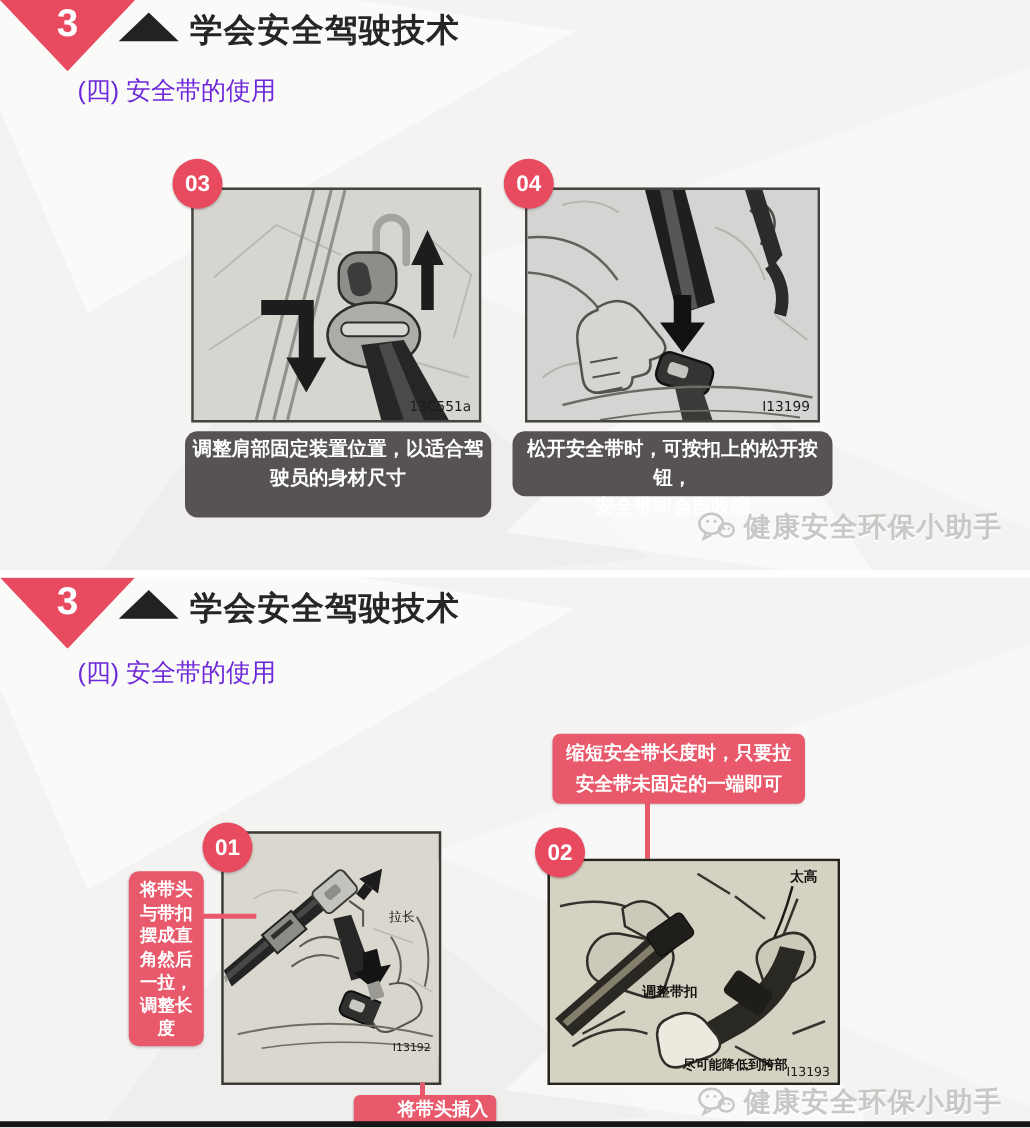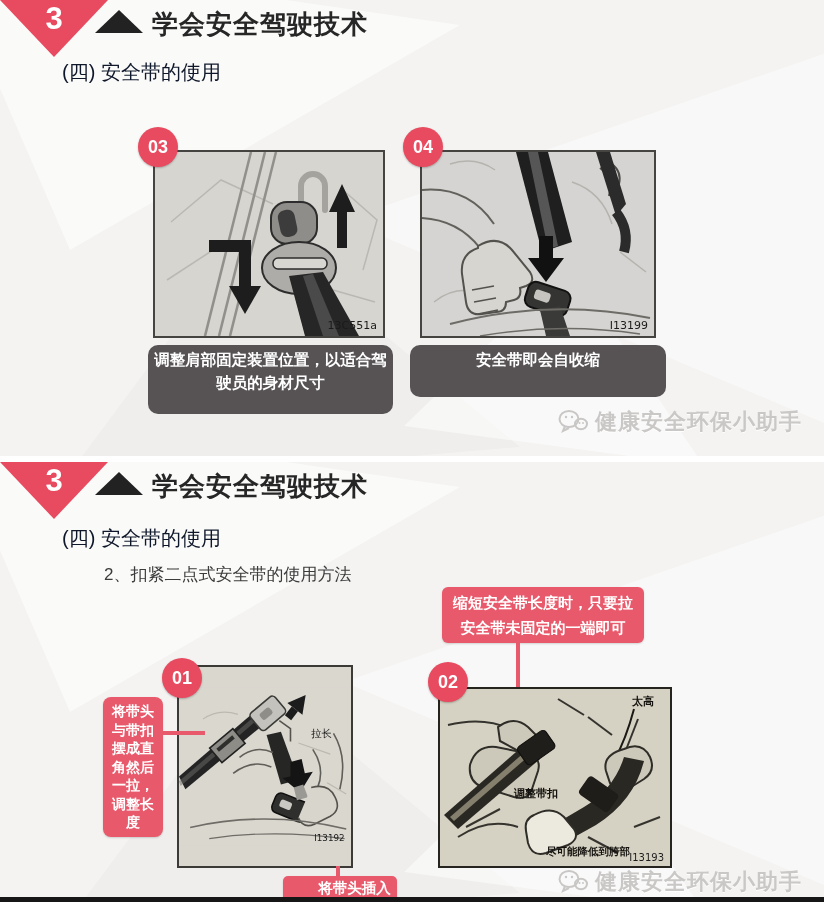--- a/index.html
+++ b/index.html
@@ -24,21 +24,21 @@
 
   .z{position:absolute;z-index:2;}
 
   
   .ribbon{left:0;top:0;width:108px;height:57px;background:var(--accent,#e84a5f);
           clip-path:polygon(0 0,100% 0,50% 100%);text-align:center;}
   .ribbon span{display:inline-block;margin-top:3px;color:#fff;font-size:31px;font-weight:bold;line-height:1;}
   .tri{left:95px;top:10px;width:0;height:0;border-left:24px solid transparent;
        border-right:24px solid transparent;border-bottom:23px solid #222222;}
   .title{left:152px;top:7px;font-size:26px;font-weight:bold;color:#262626;letter-spacing:1px;}
-  .subtitle{left:62px;font-size:20px;color:#0f172a;}
+  .subtitle{left:62px;font-size:20px;color:#6d28d9;}
   .slide1 .subtitle{top:59px;}
   .slide2 .subtitle{top:63px;}
   .lesson{left:104px;top:101px;font-size:17px;color:#3b3b3b;}
 
   
   .figframe{border:2px solid #454440;background:#d7d5d0;box-sizing:border-box;}
   .figframe svg{display:block;width:100%;height:100%;}
   .badge{width:40px;height:40px;border-radius:50%;background:var(--accent,#e84a5f);
          color:#fff;font-size:18px;font-weight:bold;text-align:center;line-height:40px;
          box-shadow:0 1px 2px rgba(0,0,0,.25);z-index:3;}
@@ -160,20 +160,21 @@
         </g>
         <polygon points="118,158 138,154 148,184 124,184" fill="#3a3a38"></polygon>
         <g stroke="#6e6c67" fill="none">
           <path d="M28,172 q100,-26 200,-6" stroke-width="2"></path>
           <path d="M58,184 q80,-14 160,-2" stroke-width="1.5"></path>
         </g>
         <text x="226" y="177" text-anchor="end" font-size="11" fill="#1b1b1b">I13199</text>
       </svg>
     </div>
     <div class="z caption" style="left:410px;top:345px;width:256px;height:52px;">
+      <div>松开安全带时，可按扣上的松开按钮，</div>
       <div>安全带即会自收缩</div>
     </div>
 
     <div class="z watermark">
       <svg width="30" height="26" viewBox="0 0 30 26">
         <ellipse cx="11" cy="10" rx="9.5" ry="8" fill="none" stroke="#c9c7c5" stroke-width="2"></ellipse>
         <path d="M7,17 l-2,5 6,-3" fill="none" stroke="#c9c7c5" stroke-width="2"></path>
         <circle cx="8" cy="8" r="1.2" fill="#c9c7c5"></circle>
           <circle cx="14" cy="8" r="1.2" fill="#c9c7c5"></circle>
         <ellipse cx="23" cy="15" rx="6" ry="5.2" fill="none" stroke="#c9c7c5" stroke-width="2"></ellipse>
@@ -189,21 +190,20 @@
     <div class="decor d2"></div>
     <div class="decor d3"></div>
     <div class="decor d4"></div>
 
     <div class="z ribbon">
       <span>3</span>
     </div>
     <div class="z tri"></div>
     <div class="z title">学会安全驾驶技术</div>
     <div class="z subtitle">(四) 安全带的使用</div>
-    <div class="z lesson">2、扣紧二点式安全带的使用方法</div>
 
     <div class="z callout callout-top">
       <div>缩短安全带长度时，只要拉</div>
       <div>安全带未固定的一端即可</div>
     </div>
     <div class="z pointer ptr-top"></div>
 
     <div class="z badge" style="left:162px;top:196px;">01</div>
     <div class="z figframe" style="left:177px;top:203px;width:176px;height:203px;background:#dad7cf;border-color:#3b3a36;">
       <svg viewBox="0 0 216 199">

